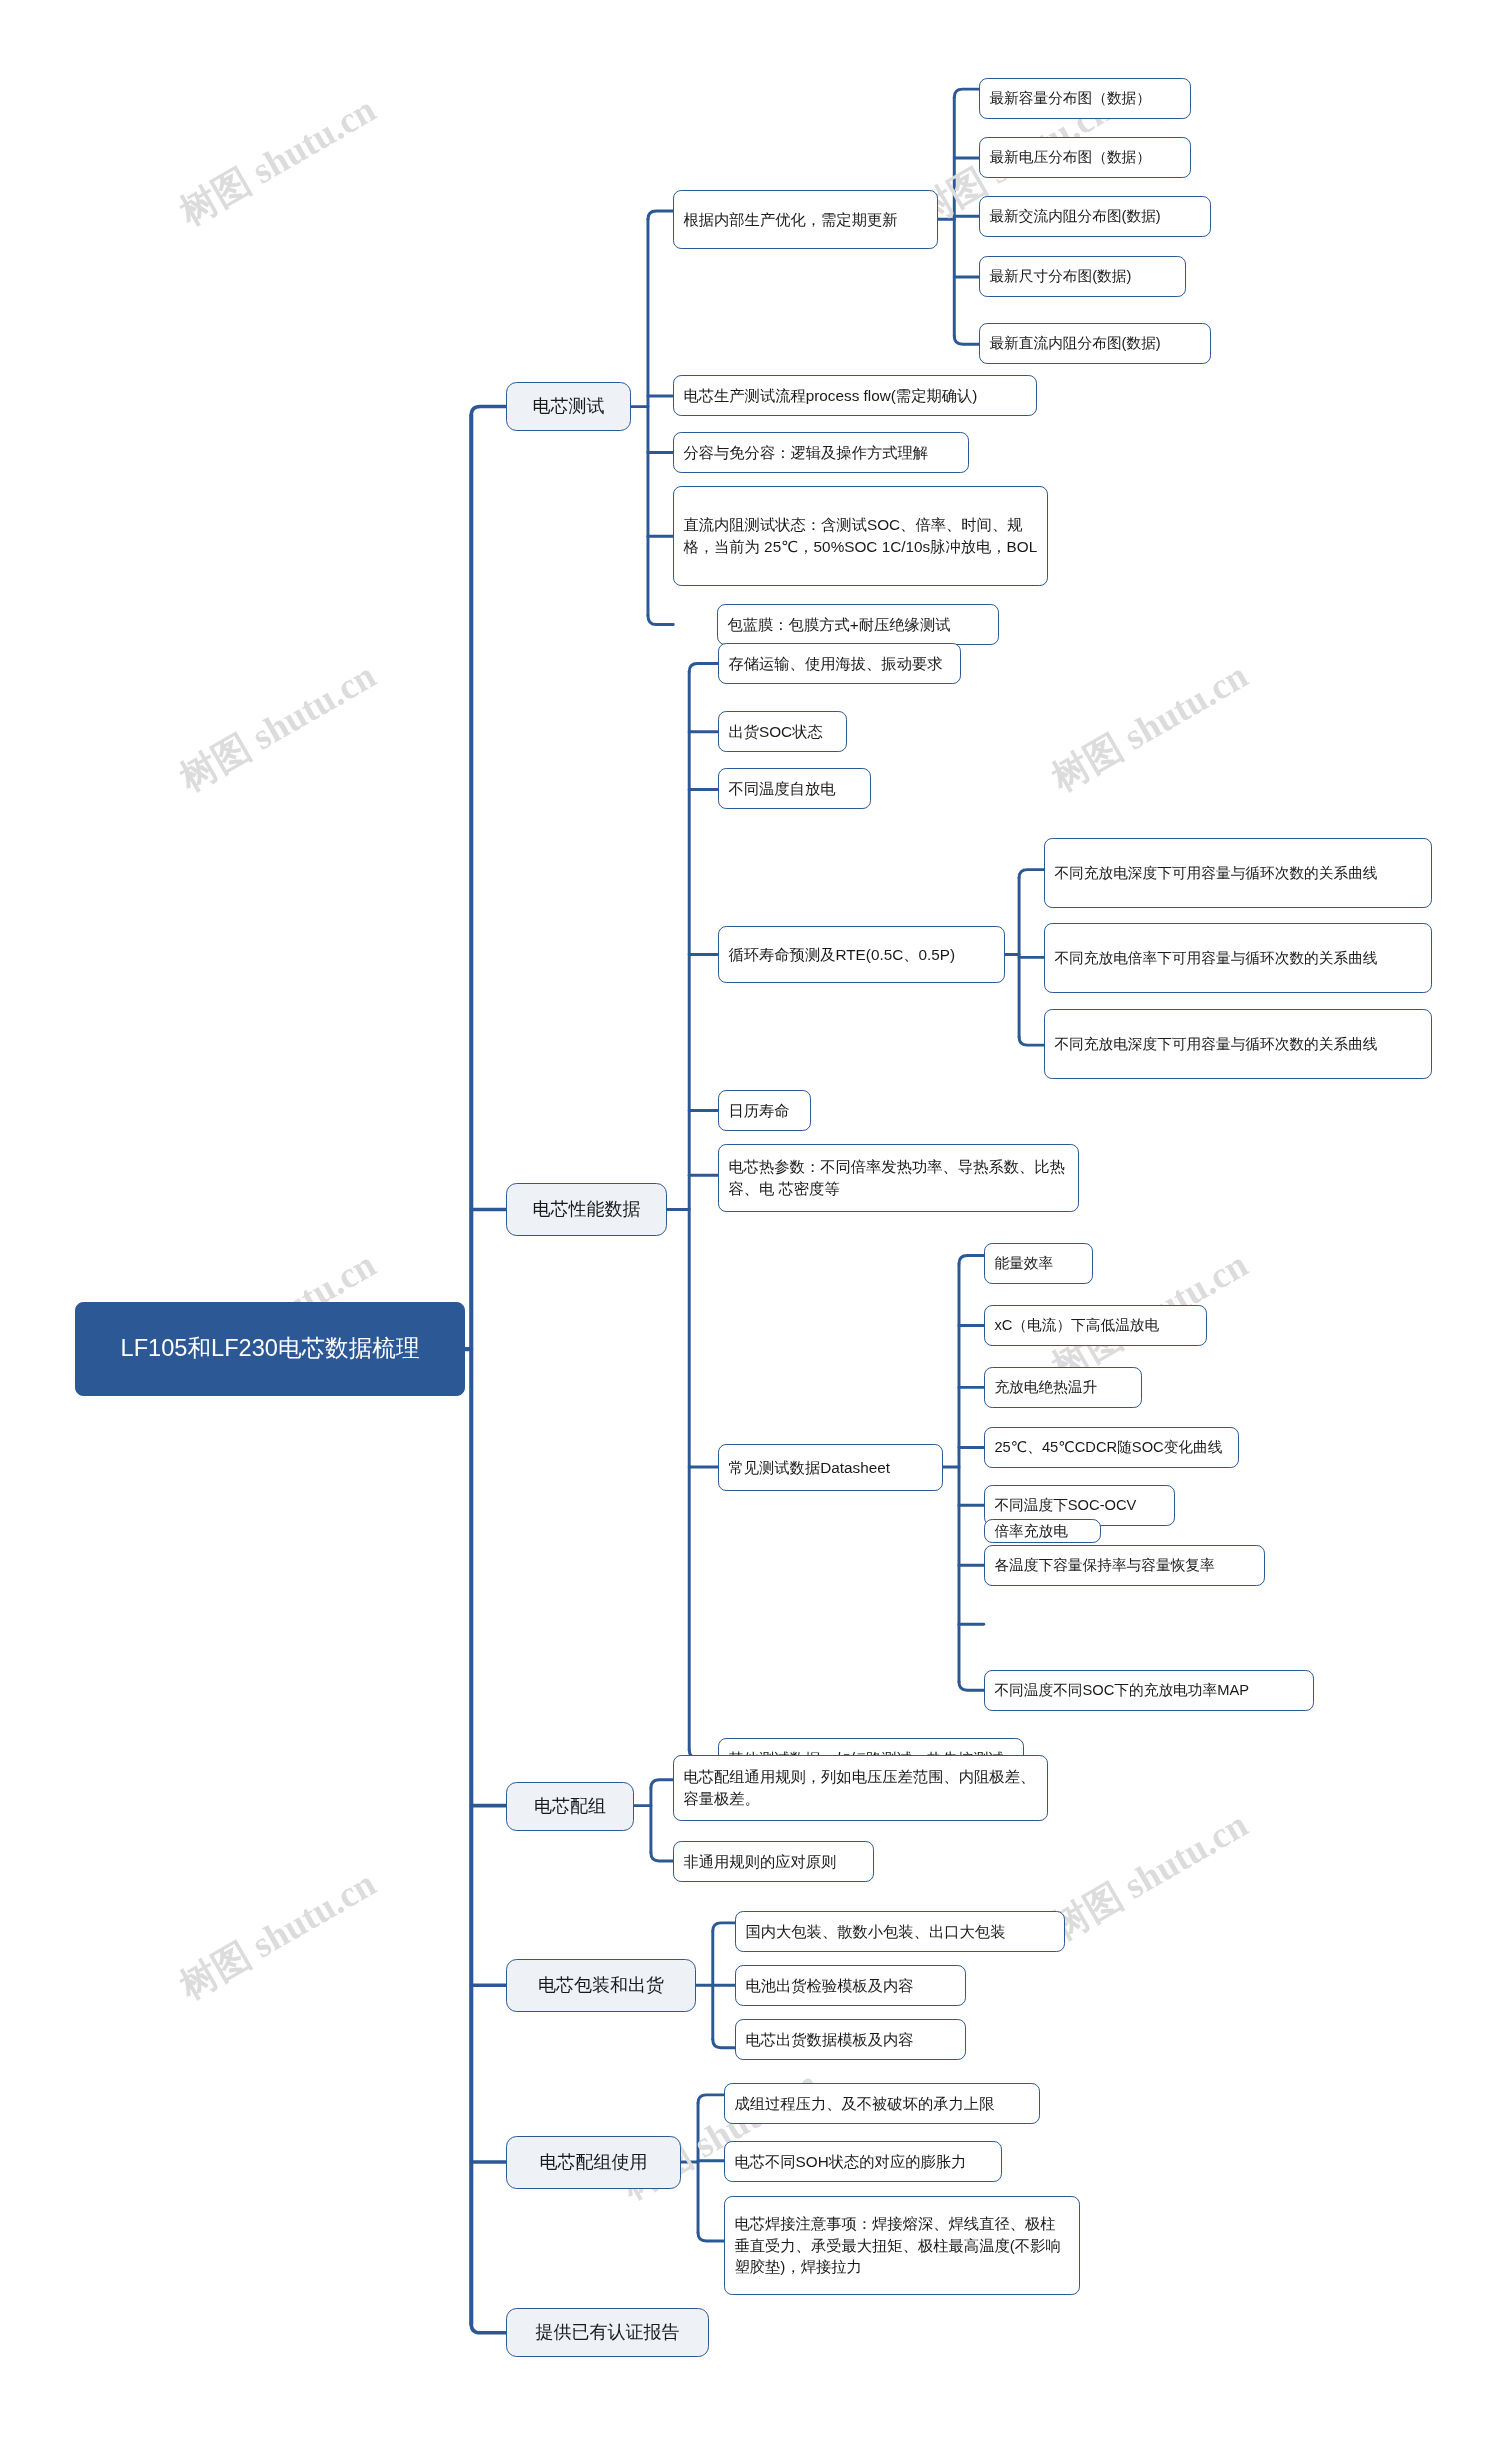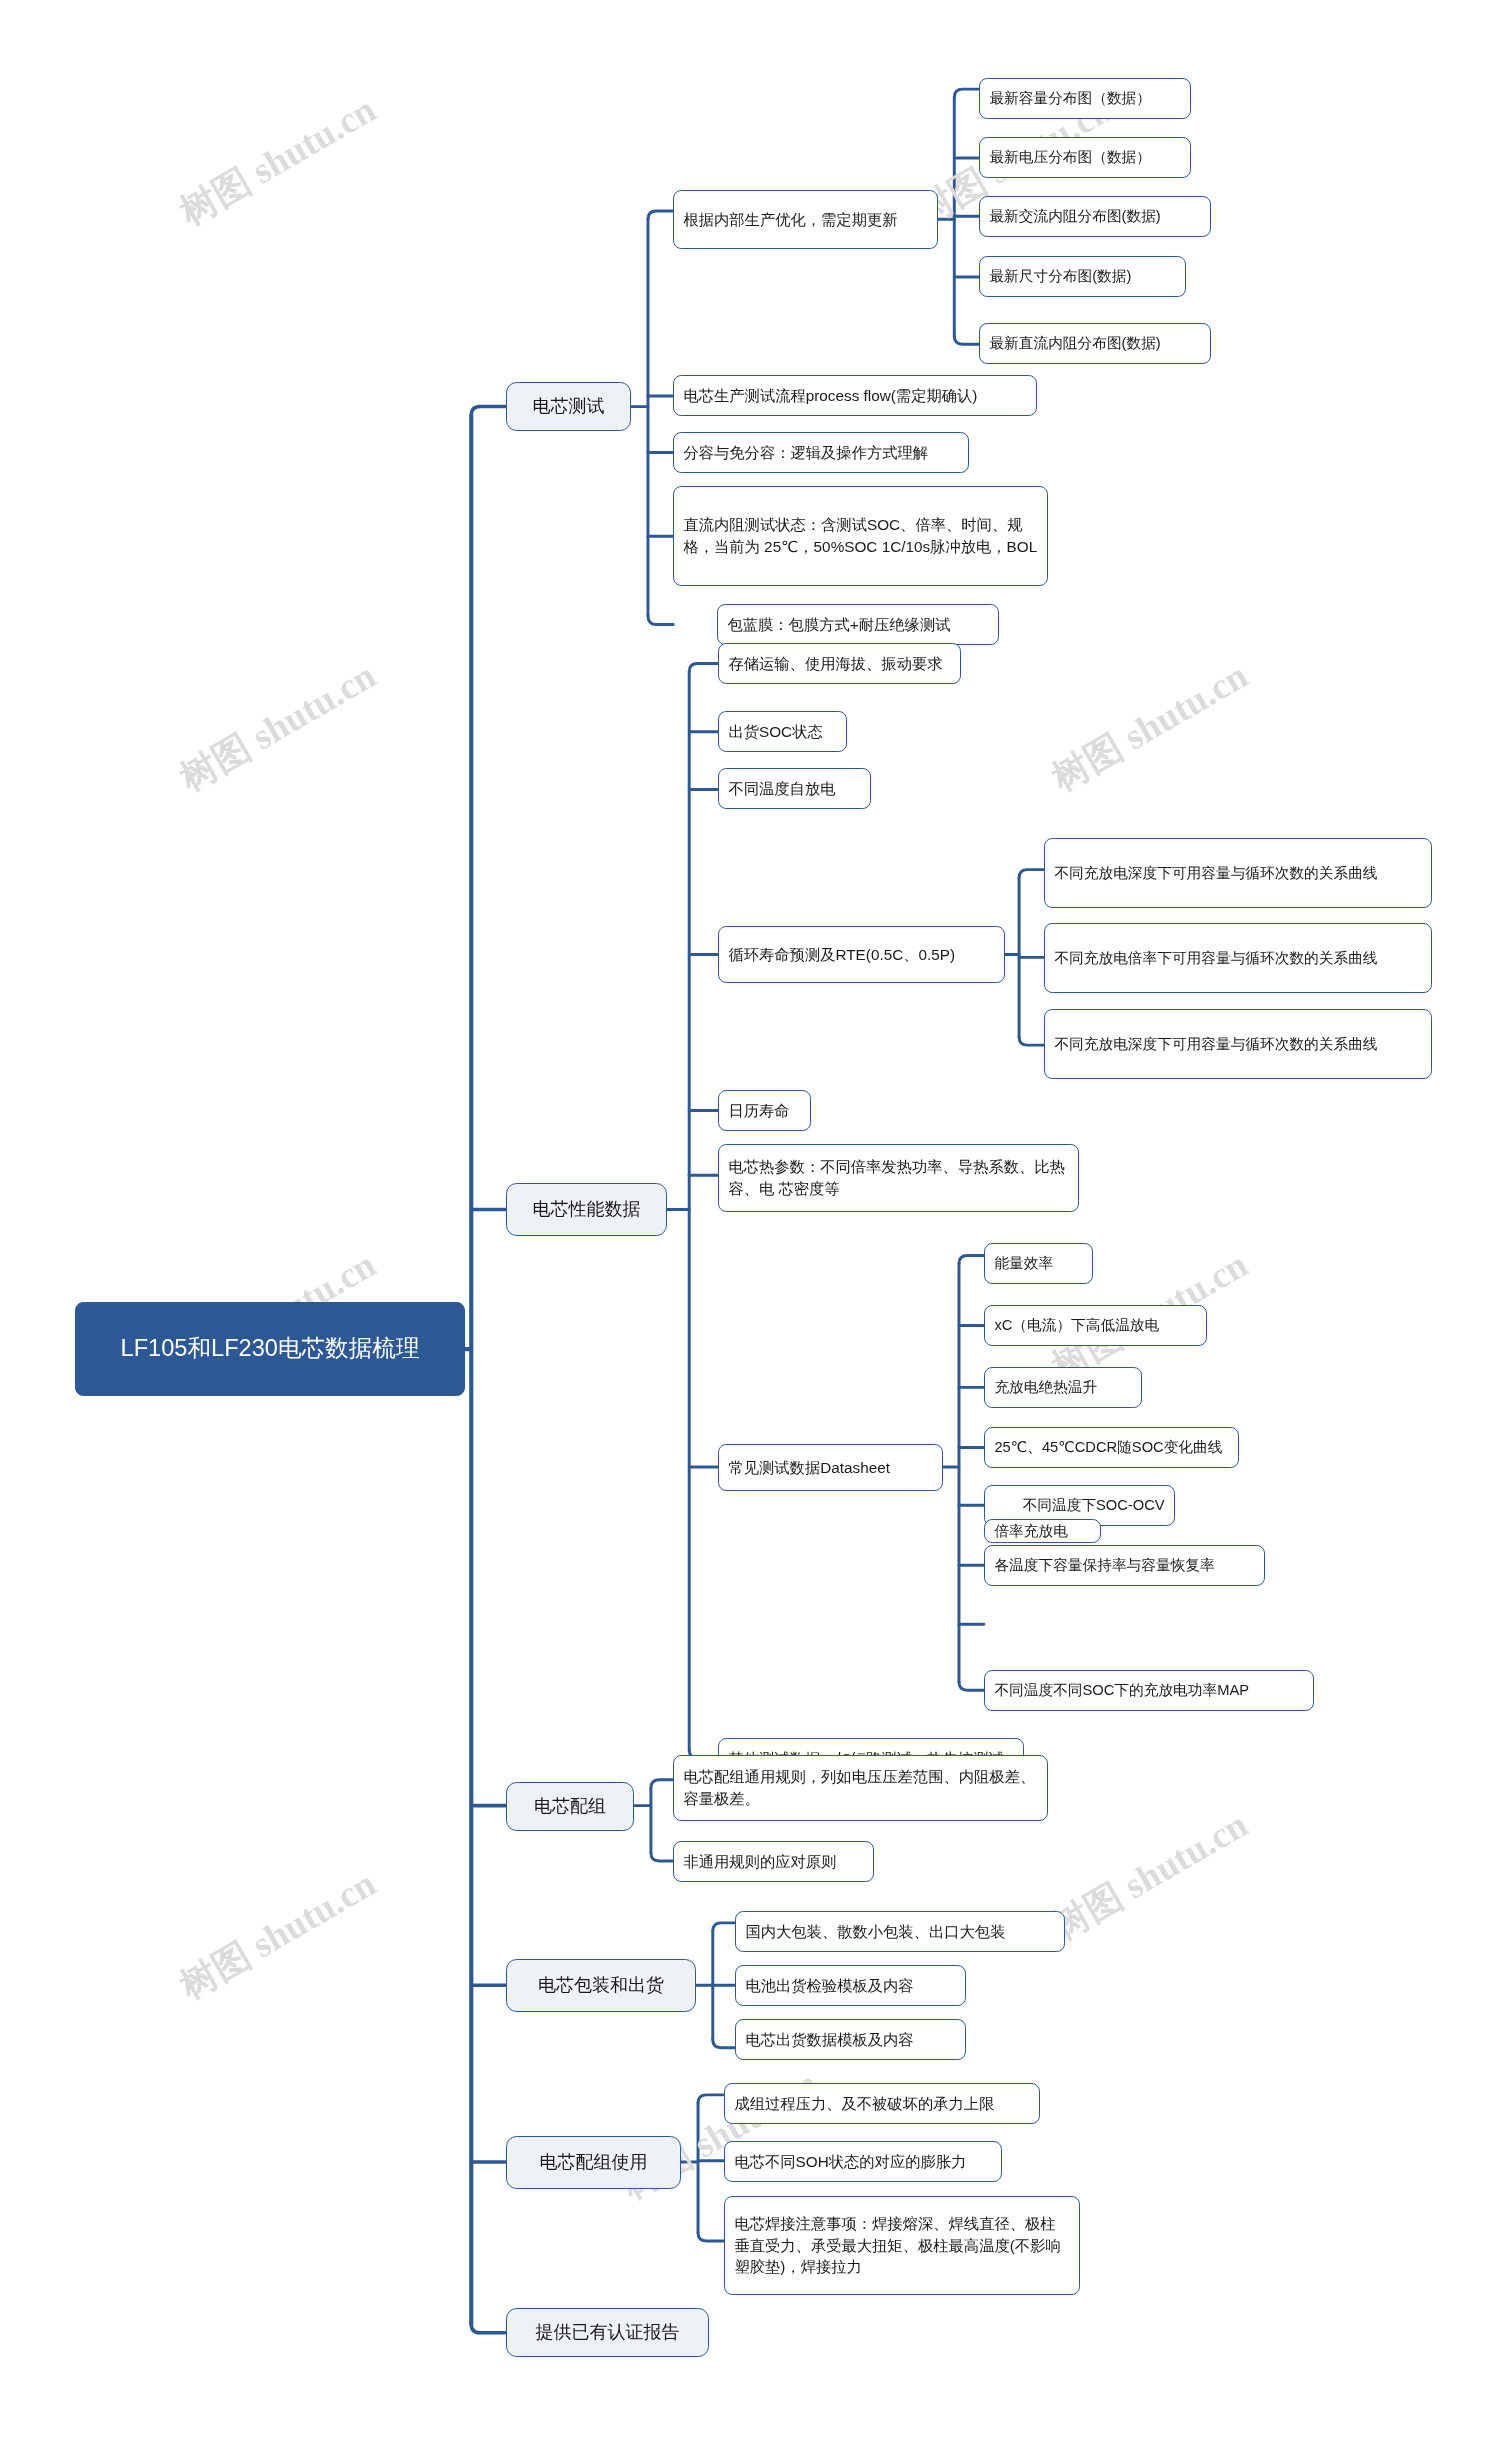--- a/index.html
+++ b/index.html
@@ -245,21 +245,21 @@
   </div>
   <div class="node leaf sub" style="left:984px; top:1305px; width:223px; height:41px;">
     <span class="txt">xC（电流）下高低温放电</span>
   </div>
   <div class="node leaf sub" style="left:984px; top:1367px; width:158px; height:41px;">
     <span class="txt">充放电绝热温升</span>
   </div>
   <div class="node leaf sub" style="left:984px; top:1427px; width:255px; height:41px;">
     <span class="txt">25℃、45℃CDCR随SOC变化曲线</span>
   </div>
-  <div class="node leaf sub" style="left:984px; top:1485px; width:191px; height:41px;text-align:right;">
+  <div class="node leaf sub" style="left:984px; top:1485px; width:191px; height:41px;">
     <span class="txt">不同温度下SOC-OCV</span>
   </div>
   <div class="node leaf sub" style="left:984px; top:1545px; width:281px; height:41px;">
     <span class="txt">各温度下容量保持率与容量恢复率</span>
   </div>
   <div class="node leaf sub" style="left:984px; top:1519px; width:117px; height:24px;">
     <span class="txt">倍率充放电</span>
   </div>
   <div class="node leaf sub" style="left:984px; top:1670px; width:330px; height:41px;">
     <span class="txt">不同温度不同SOC下的充放电功率MAP</span>

